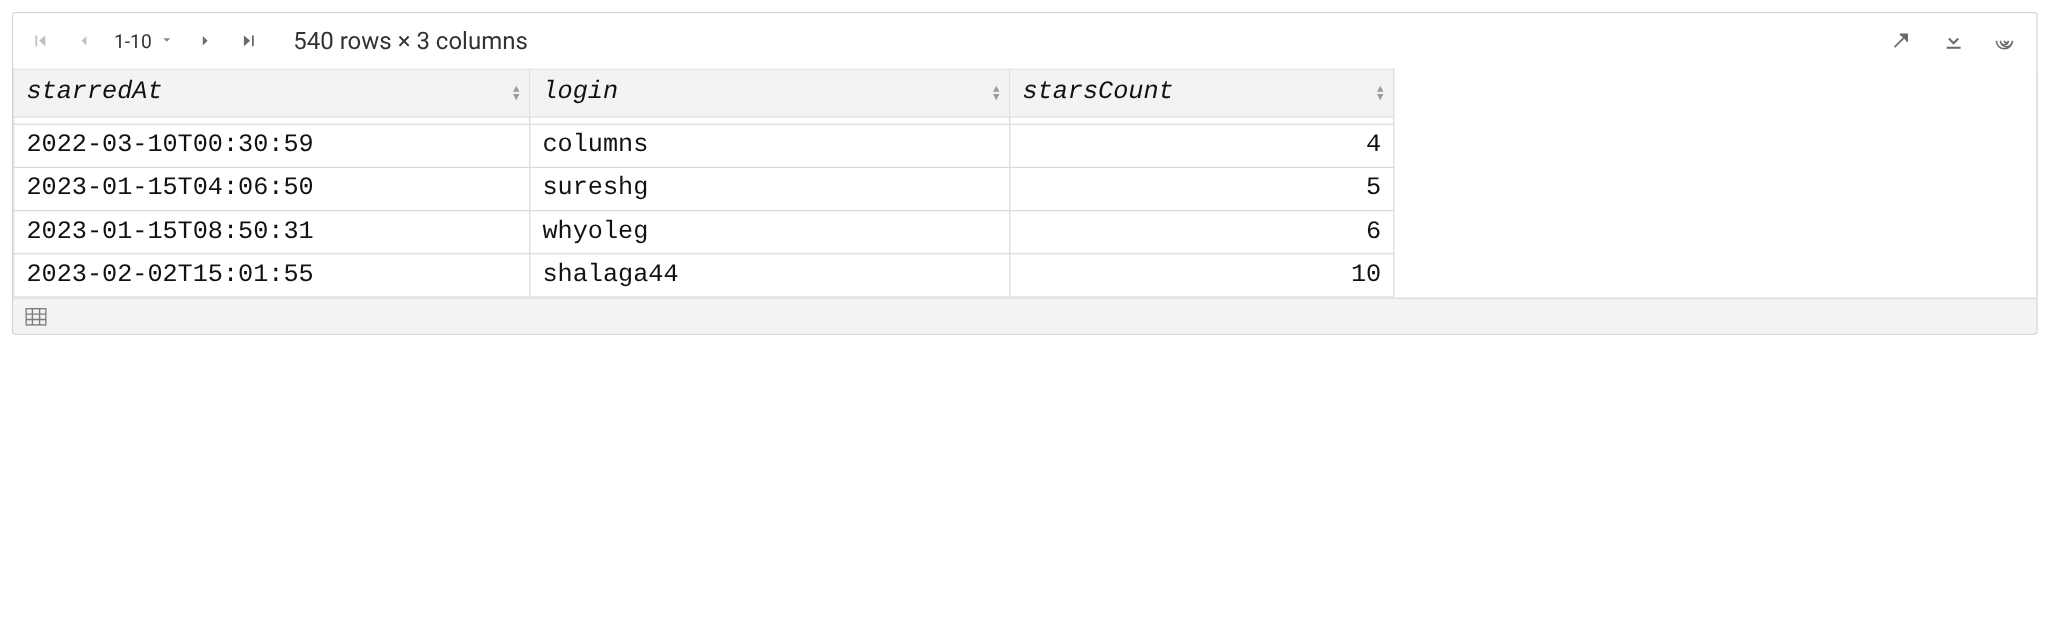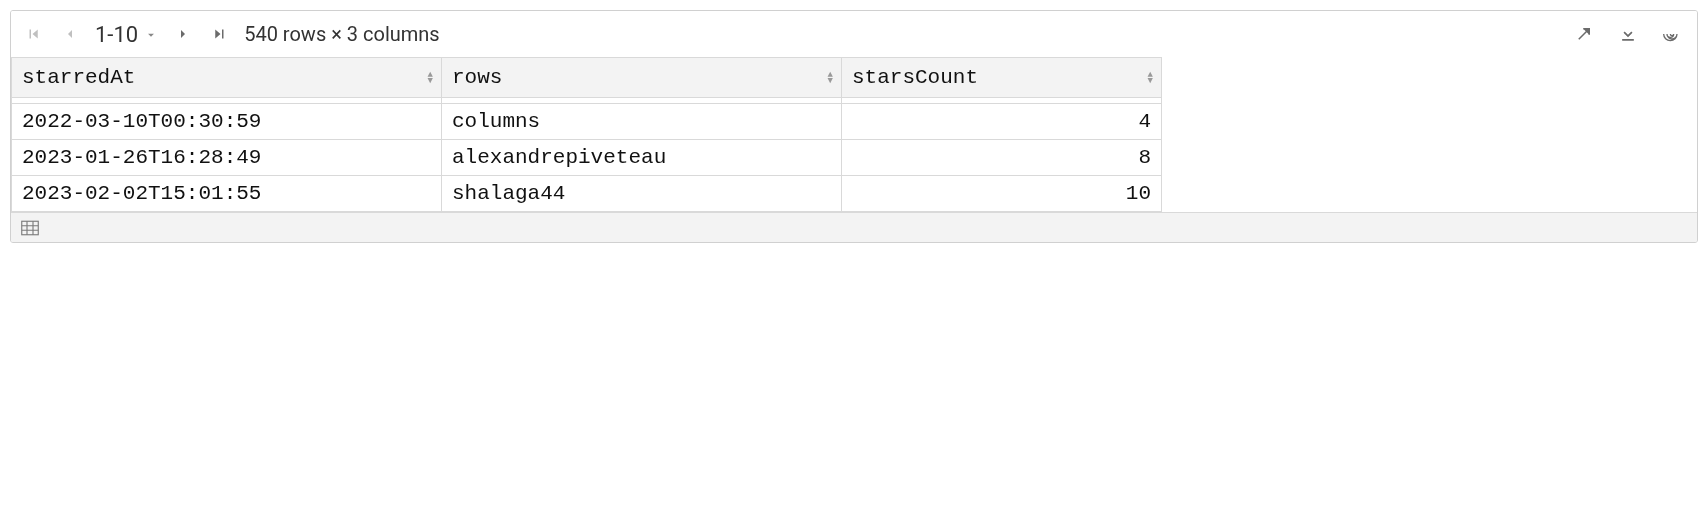--- a/index.html
+++ b/index.html
@@ -35,26 +35,26 @@
     height: 22px;
     cursor: pointer;
     color: #6b6b6b;
   }
   .nav-btn.disabled { color: #c0c0c0; cursor: default; }
   .nav-btn svg { display: block; }
   .range-btn {
     display: inline-flex;
     align-items: center;
     gap: 6px;
-    font-size: 22px;
+    font-size: 16px;
     color: #333;
     cursor: pointer;
   }
   .range-btn .chev { color: #888; }
-  .summary { color: #333; font-size: 20px; margin-left: 0; }
+  .summary { color: #333; font-size: 20px; margin-left: 12px; }
   .tool-icon {
     display: inline-flex;
     align-items: center;
     justify-content: center;
     width: 26px;
     height: 26px;
     cursor: pointer;
     color: #6b6b6b;
   }
   .table-wrap { overflow-x: auto; }
@@ -69,21 +69,21 @@
     padding: 6px 10px;
     text-align: left;
     white-space: nowrap;
     font-weight: 400;
   }
   th {
     background: #f3f3f3;
     position: relative;
     height: 40px;
   }
-  th .col-label { display: inline-block; }
+  th .col-label { display: inline-block; font-style: italic; }
   th .sort {
     position: absolute;
     right: 8px;
     top: 50%;
     transform: translateY(-50%);
     color: #9a9a9a;
     display: inline-flex;
     flex-direction: column;
     line-height: 6px;
     font-size: 9px;
@@ -163,44 +163,49 @@
 
   <div class="table-wrap">
     <table>
       <thead>
         <tr>
           <th class="col-starredAt">
             <span class="col-label">starredAt</span>
             <span class="sort">▲<br>▼</span>
           </th>
           <th class="col-login">
-            <span class="col-label">rows</span>
+            <span class="col-label">login</span>
             <span class="sort">▲<br>▼</span>
           </th>
           <th class="col-stars">
             <span class="col-label">starsCount</span>
             <span class="sort">▲<br>▼</span>
           </th>
         </tr>
       </thead>
       <tbody id="tbody">
         <tr class="spacer-row">
             <td></td>
             <td></td>
             <td></td>
           </tr>
       <tr>
             <td>2022-03-10T00:30:59</td>
             <td>columns</td>
             <td class="num">4</td>
           </tr>
           <tr>
-            <td>2023-01-26T16:28:49</td>
-            <td>alexandrepiveteau</td>
-            <td class="num">8</td>
+            <td>2023-01-15T04:06:50</td>
+            <td>sureshg</td>
+            <td class="num">5</td>
+          </tr>
+          <tr>
+            <td>2023-01-15T08:50:31</td>
+            <td>whyoleg</td>
+            <td class="num">6</td>
           </tr>
           <tr>
             <td>2023-02-02T15:01:55</td>
             <td>shalaga44</td>
             <td class="num">10</td>
           </tr>
         </tbody>
     </table>
   </div>
 

